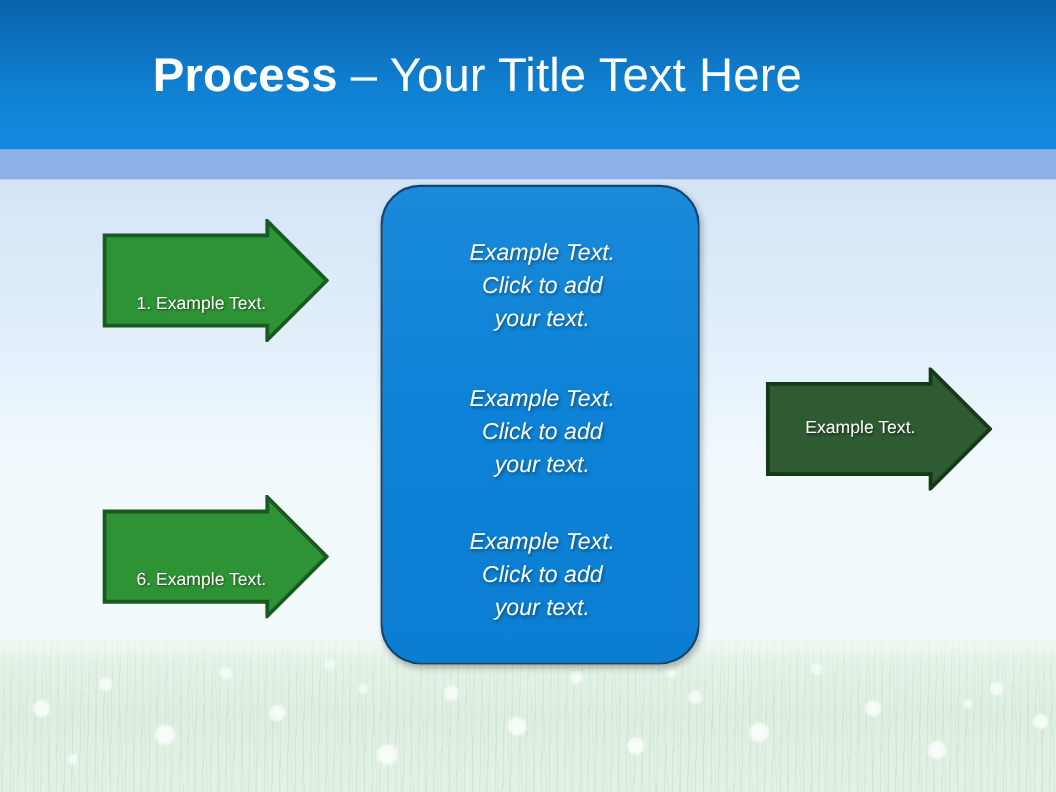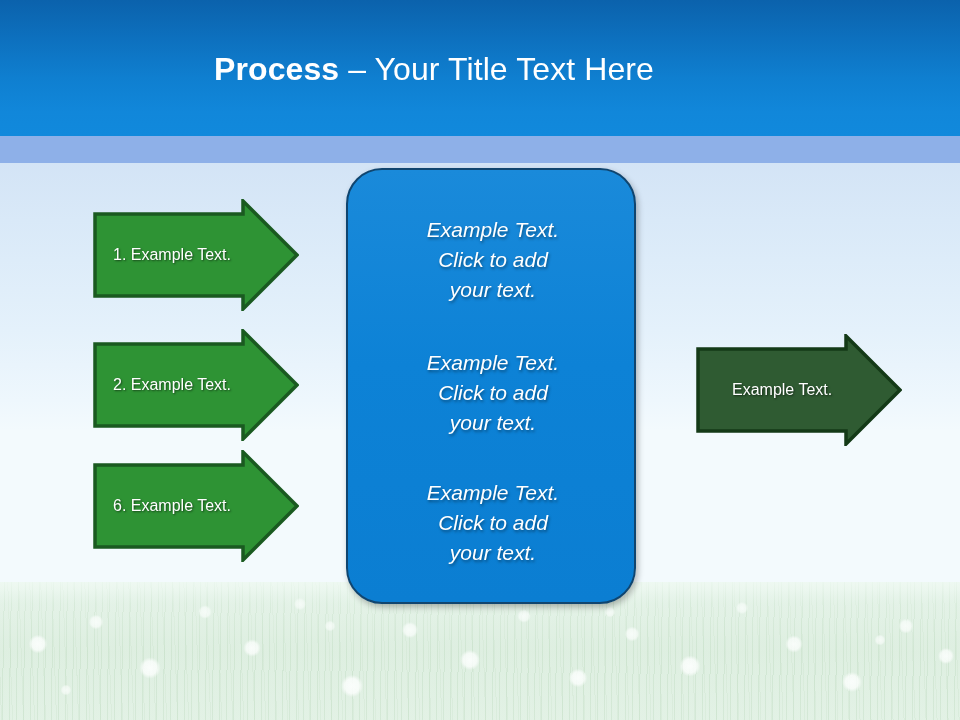--- a/index.html
+++ b/index.html
@@ -128,21 +128,21 @@
     background: #8eb0e8;
   }
 
   .slide-title {
     position: absolute;
     left: 0;
     top: 49px;
     width: 868px;
     text-align: center;
     color: #ffffff;
-    font-size: 32px;
+    font-size: 43px;
     line-height: 40px;
     letter-spacing: 0.1px;
     white-space: nowrap;
   }
   .slide-title .t-bold { font-weight: bold; }
   .slide-title .t-norm { font-weight: normal; }
 
   
   .arrow {
     position: absolute;
@@ -155,22 +155,23 @@
     text-align: left;
     color: #ffffff;
     font-size: 16px;
     line-height: 20px;
     text-shadow: 1px 1px 2px rgba(0,0,0,0.55);
     pointer-events: none;
     white-space: nowrap;
   }
 
   .arrow-left .arrow-label {
-    padding-left: 20px;
+    padding-left: 31px;
     box-sizing: border-box;
+    margin-top: 22px;
   }
   .arrow-right .arrow-label {
     padding-left: 36px;
     box-sizing: border-box;
   }
 
   
   .center-box {
     position: absolute;
     left: 346px;
@@ -217,26 +218,20 @@
     <span class="t-bold">Process</span><span class="t-norm"> – Your Title Text Here</span>
   </div>
 
   <div class="arrow arrow-left" style="left:93px; top:199px; width:206px; height:112px;">
     <svg width="206" height="112" viewBox="0 0 206 112">
       <polygon points="2,15 150,15 150,2 204,56 150,110 150,97 2,97" fill="#2e9334" stroke="#1a5a20" stroke-width="3.5" stroke-linejoin="miter"></polygon>
     </svg>
     <div class="arrow-label" style="top:46px;">1. Example Text.</div>
   </div>
 
-  <div class="arrow arrow-left" style="left:93px; top:329px; width:206px; height:112px;">
-    <svg width="206" height="112" viewBox="0 0 206 112">
-      <polygon points="2,15 150,15 150,2 204,56 150,110 150,97 2,97" fill="#2e9334" stroke="#1a5a20" stroke-width="3.5" stroke-linejoin="miter"></polygon>
-    </svg>
-    <div class="arrow-label" style="top:46px;">2. Example Text.</div>
-  </div>
 
   <div class="arrow arrow-left" style="left:93px; top:450px; width:206px; height:112px;">
     <svg width="206" height="112" viewBox="0 0 206 112">
       <polygon points="2,15 150,15 150,2 204,56 150,110 150,97 2,97" fill="#2e9334" stroke="#1a5a20" stroke-width="3.5" stroke-linejoin="miter"></polygon>
     </svg>
     <div class="arrow-label" style="top:46px;">6. Example Text.</div>
   </div>
 
   <div class="center-box">
     <div class="center-block cb1">Example Text.

